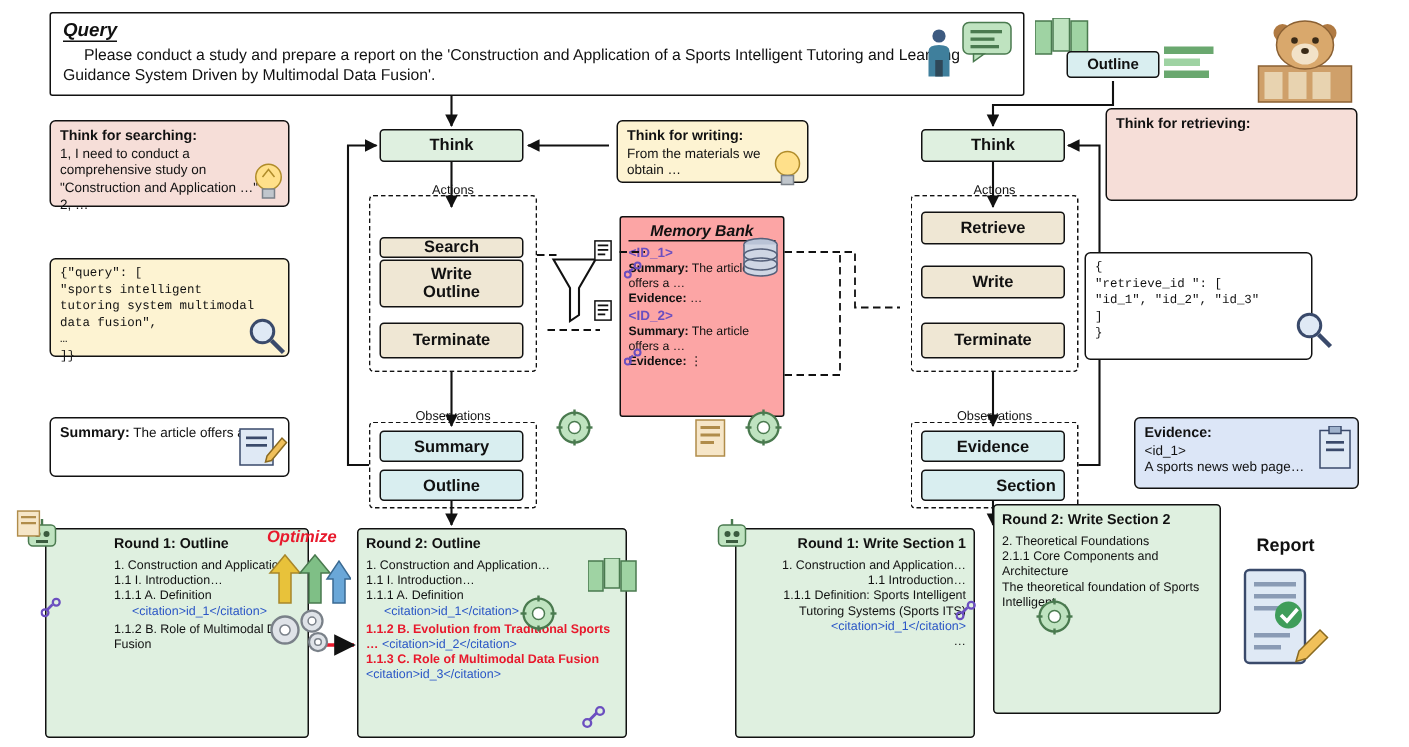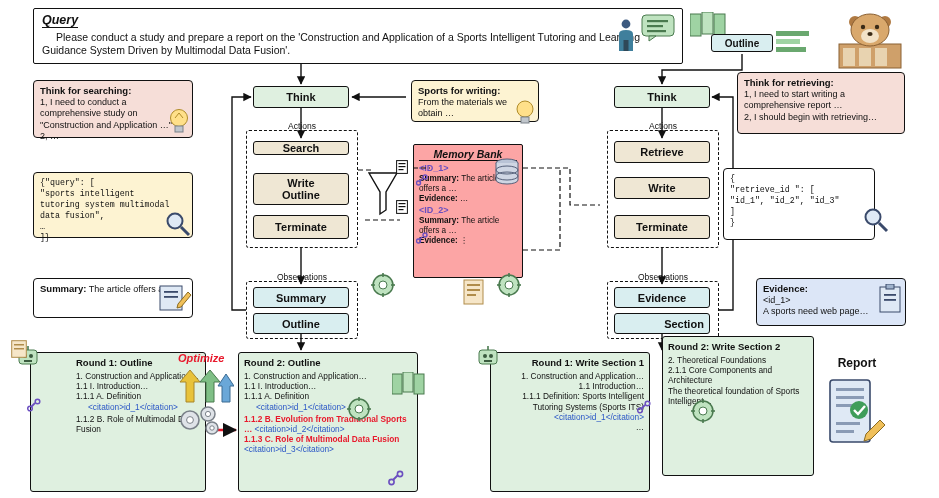--- a/index.html
+++ b/index.html
@@ -125,21 +125,21 @@
     <circle cx="30" cy="21" r="2.2" fill="#3b2b17"></circle>
     <circle cx="44" cy="21" r="2.2" fill="#3b2b17"></circle>
     <ellipse cx="37" cy="28" rx="2.6" ry="2" fill="#3b2b17"></ellipse>
   </svg>
 </div>
 
 <div class="abs node n-think" style="left:253px;top:86px;width:96px;height:22px;">Think</div>
 
 <div class="abs dashgroup" style="left:246px;top:130px;width:112px;height:118px;"></div>
 <div class="abs grouplabel" style="left:246px;top:121px;width:112px;">Actions</div>
-<div class="abs node n-act" style="left:253px;top:141px;width:96px;height:14px;">Search</div>
+<div class="abs node n-act" style="left:253px;top:158px;width:96px;height:14px;">Search</div>
 <div class="abs node n-act" style="left:253px;top:173px;width:96px;height:32px;flex-direction:column;line-height:12px;">
   <span>Write</span>
   <span>Outline</span>
 </div>
 <div class="abs node n-act" style="left:253px;top:215px;width:96px;height:24px;">Terminate</div>
 
 <div class="abs dashgroup" style="left:246px;top:281px;width:112px;height:58px;"></div>
 <div class="abs grouplabel" style="left:246px;top:272px;width:112px;">Observations</div>
 <div class="abs node n-obs" style="left:253px;top:287px;width:96px;height:21px;">Summary</div>
 <div class="abs node n-obs" style="left:253px;top:313px;width:96px;height:21px;">Outline</div>
@@ -304,54 +304,52 @@
 <div class="icon" style="left:158px;top:282px;">
   <svg width="34" height="30" viewBox="0 0 34 30">
     <rect x="2" y="4" width="22" height="24" fill="#dfe9f5" stroke="#3a4a6b"></rect>
     <rect x="6" y="9" width="14" height="1.8" fill="#3a4a6b"></rect>
     <rect x="6" y="14" width="14" height="1.8" fill="#3a4a6b"></rect>
     <path d="M20 22 L30 10 L33 13 L23 25 L19 26 Z" fill="#f0c05a" stroke="#8a6a20"></path>
   </svg>
 </div>
 
 <div class="abs callout c-yellow" style="left:411px;top:80px;width:128px;height:42px;">
-  <div class="ctitle">Sports for writing:</div>
+  <div class="ctitle">Think for writing:</div>
   <div>From the materials we obtain …</div>
 </div>
 <div class="icon" style="left:513px;top:98px;">
   <svg width="24" height="28" viewBox="0 0 24 28">
     <circle cx="12" cy="11" r="8" fill="#ffe08a" stroke="#b08c2a"></circle>
     <rect x="8" y="19" width="8" height="6" fill="#c0c6cc" stroke="#7a8189"></rect>
   </svg>
 </div>
 
 <div class="abs callout c-pink" style="left:737px;top:72px;width:168px;height:62px;">
   <div class="ctitle">Think for retrieving:</div>
-  <div style="white-space:pre-line;">1, I need to start writing a comprehensive report …
-2, I should begin with retrieving…</div>
 </div>
 
 <div class="abs callout c-white" style="left:723px;top:168px;width:152px;height:72px;">
   <div style="white-space:pre-line;font-family:'Liberation Mono',monospace;font-size:8.3px;line-height:11px;">{
      "retrieve_id ": [
          "id_1", "id_2", "id_3"
      ]
 }</div>
 </div>
 <div class="icon" style="left:862px;top:206px;">
   <svg width="28" height="28" viewBox="0 0 28 28">
     <circle cx="11" cy="11" r="7.5" fill="#dfe9f5" stroke="#3a4a6b" stroke-width="2"></circle>
     <path d="M17 17 L25 25" stroke="#3a4a6b" stroke-width="3"></path>
   </svg>
 </div>
 
 <div class="abs callout c-blue" style="left:756px;top:278px;width:150px;height:48px;">
   <div class="ctitle">Evidence:</div>
   <div>&lt;id_1&gt;</div>
-  <div>A sports need web page…</div>
+  <div>A sports news web page…</div>
 </div>
 <div class="icon" style="left:878px;top:284px;">
   <svg width="26" height="30" viewBox="0 0 26 30">
     <rect x="2" y="3" width="20" height="25" fill="#dfe9f5" stroke="#3a4a6b"></rect>
     <rect x="8" y="0" width="8" height="5" fill="#9fb2cc" stroke="#3a4a6b"></rect>
     <rect x="6" y="10" width="12" height="1.8" fill="#3a4a6b"></rect>
     <rect x="6" y="15" width="12" height="1.8" fill="#3a4a6b"></rect>
   </svg>
 </div>
 

